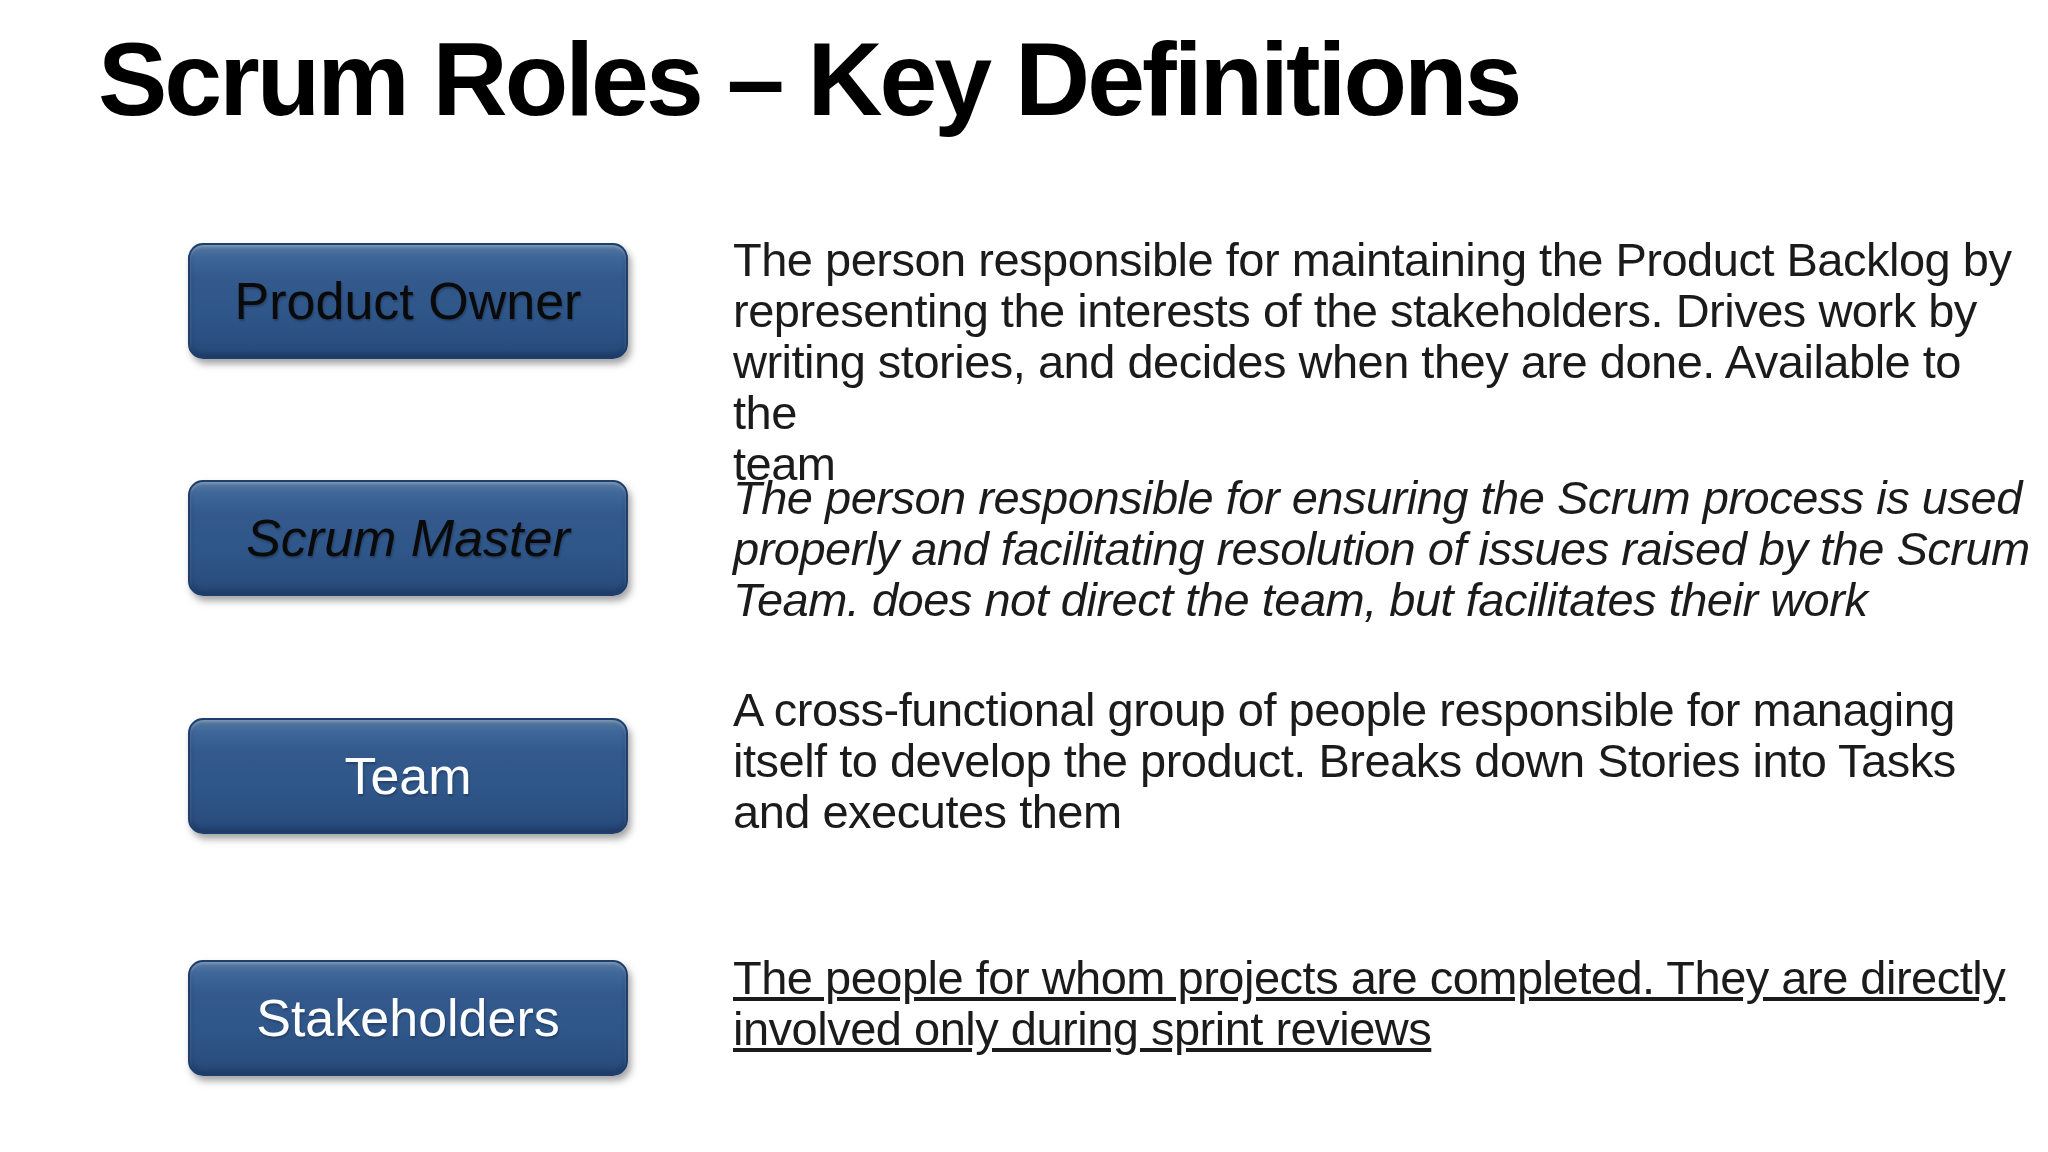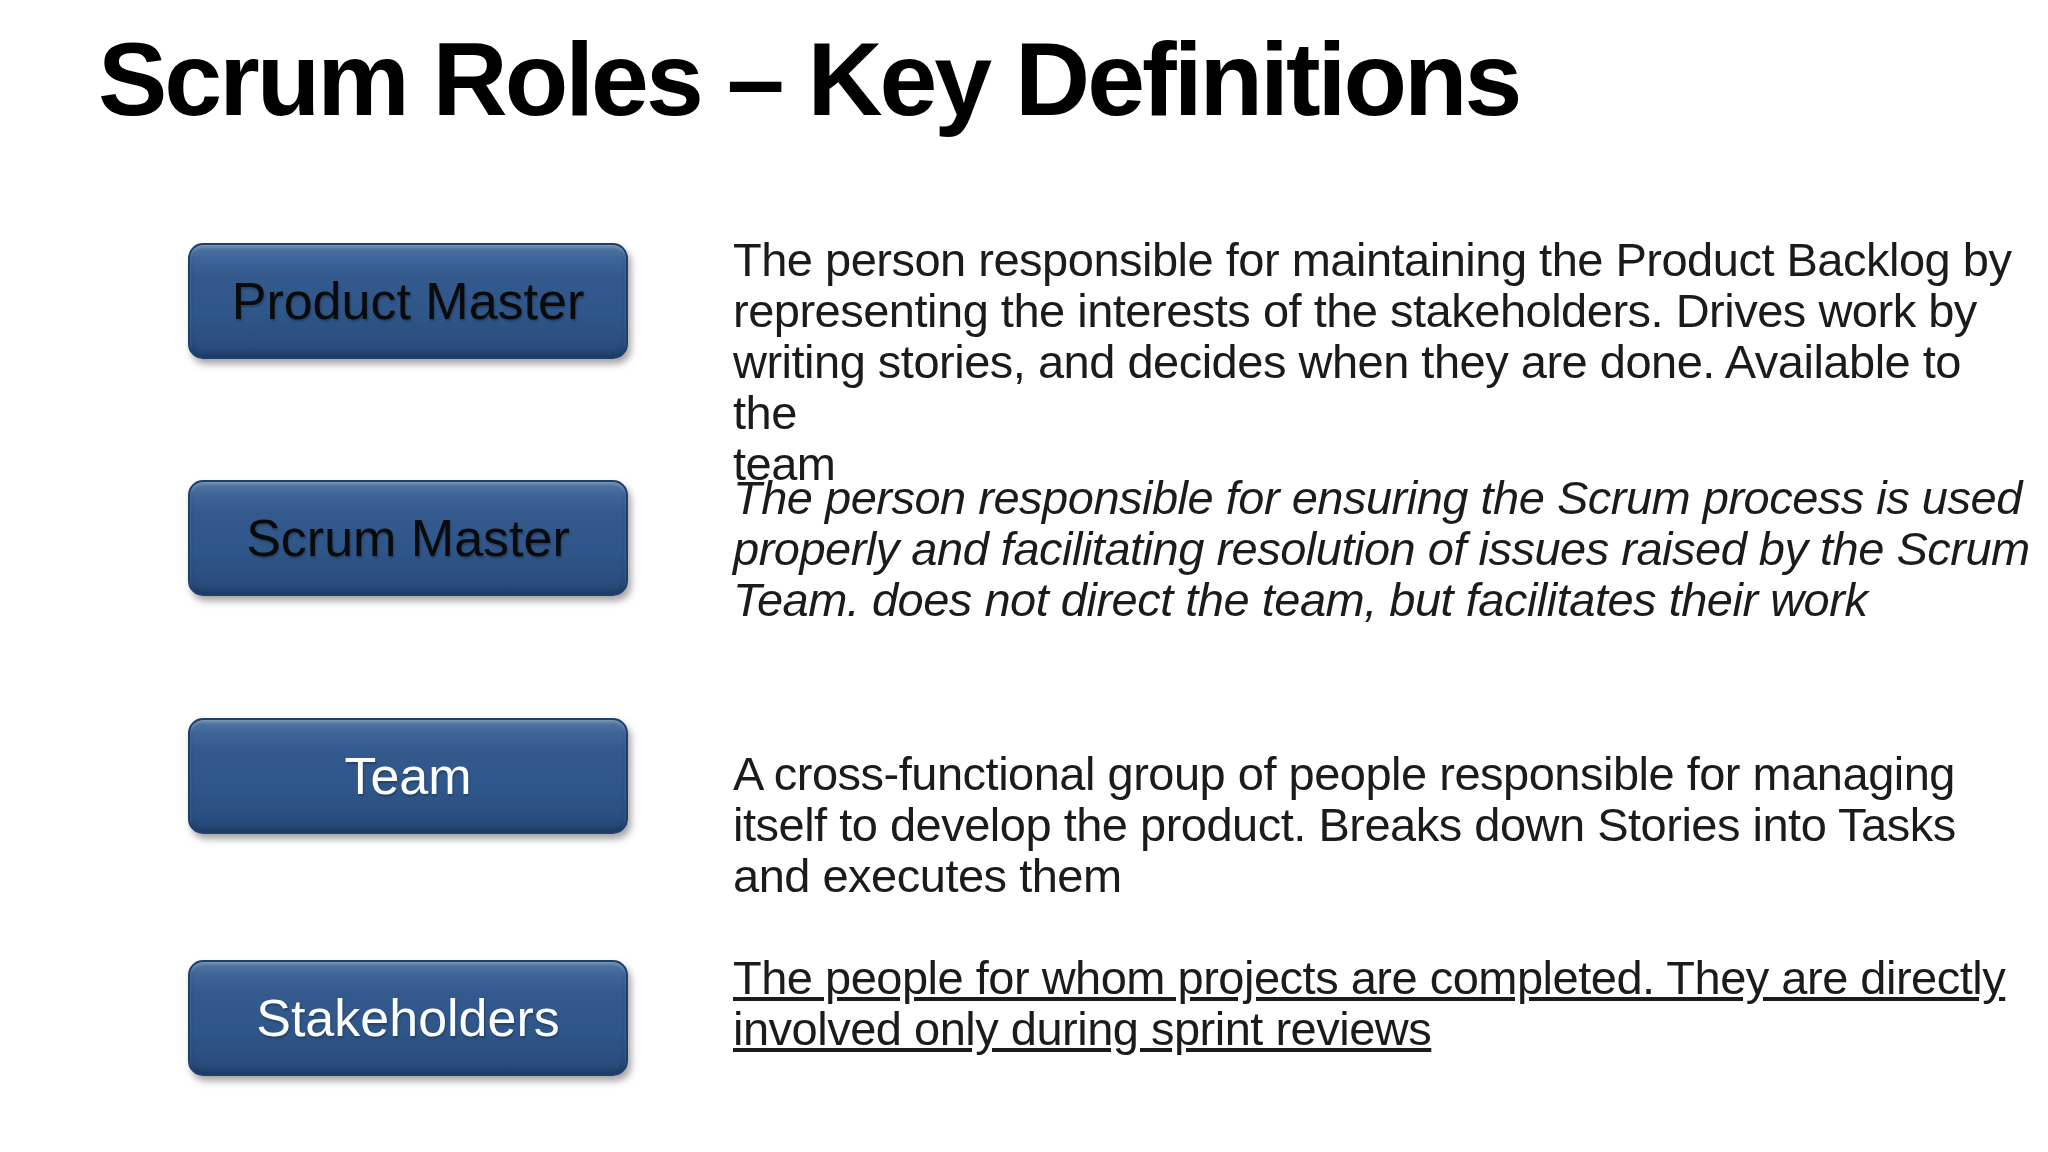--- a/index.html
+++ b/index.html
@@ -59,37 +59,37 @@
     width: 1300px;
     margin: 0;
     font-size: 47px;
     line-height: 51px;
     letter-spacing: -0.5px;
     color: #1b1b1b;
     white-space: pre-line;
   }
   
   .row-0 .role-button { top: 243px; }
-  .row-1 .role-button { top: 480px; }
+  .row-1 .role-button { top: 480px; font-style: italic; }
   .row-2 .role-button { top: 718px; }
   .row-3 .role-button { top: 960px; }
   .row-0 .role-desc { top: 234px; }
   .row-1 .role-desc { top: 472px; font-style: italic; }
-  .row-2 .role-desc { top: 748px; }
+  .row-2 .role-desc { top: 684px; }
   .row-3 .role-desc { top: 952px; text-decoration: underline; }
 </style>
 </head>
 <body>
 
 <div class="slide">
 
   <h1 class="slide-title">Scrum Roles – Key Definitions</h1>
 
   <div class="row row-0">
-    <div class="role-button" style="color: rgb(10, 10, 10);">Product Master</div>
+    <div class="role-button" style="color: rgb(10, 10, 10);">Product Owner</div>
     <p class="role-desc">The person responsible for maintaining the Product Backlog by
 representing the interests of the stakeholders. Drives work by
 writing stories, and decides when they are done. Available to the
 team</p>
   </div>
 
   <div class="row row-1">
     <div class="role-button" style="color: rgb(10, 10, 10);">Scrum Master</div>
     <p class="role-desc">The person responsible for ensuring the Scrum process is used
 properly and facilitating resolution of issues raised by the Scrum

